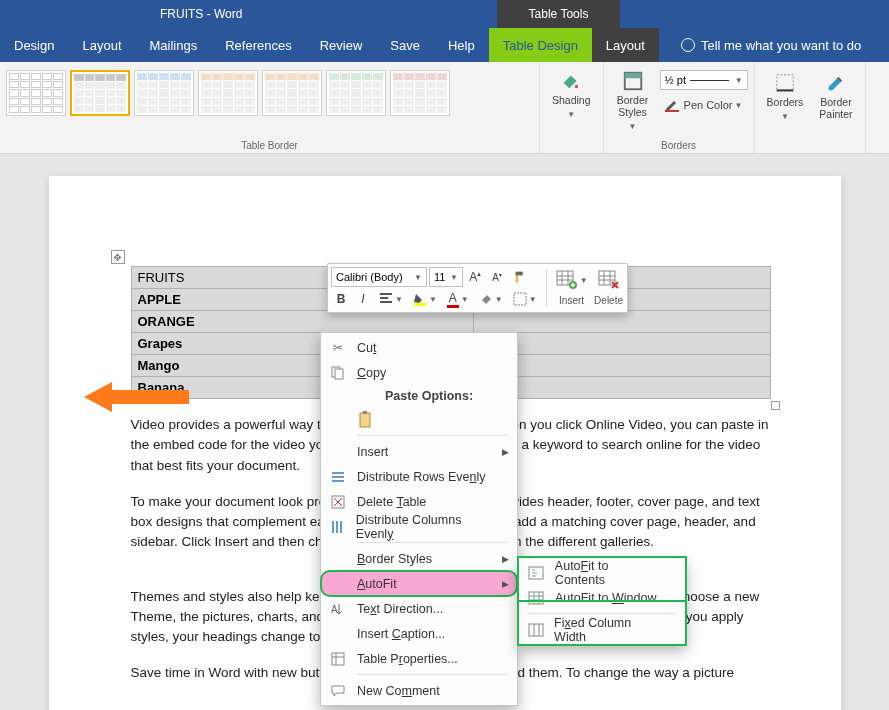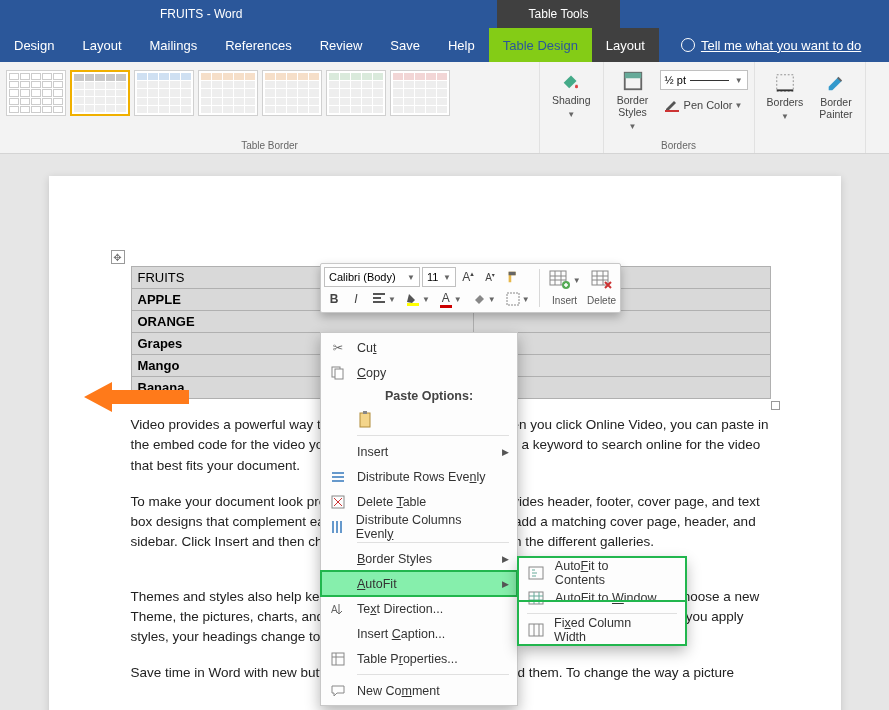--- a/index.html
+++ b/index.html
@@ -7,21 +7,21 @@
 
   
   .titlebar { background: #2b579a; color: #fff; height: 28px; display: flex; align-items: center; position: relative; }
   .titlebar .title { position: absolute; left: 160px; font-size: 12px; }
   .titlebar .tabletools { position: absolute; left: 497px; right: 269px; top: 0; height: 28px; background: #404040; color: #fff; font-size: 12px; display: flex; align-items: center; justify-content: center; }
 
   
   .tabs { background: #2b579a; color: #fff; height: 34px; display: flex; align-items: center; font-size: 13px; }
   .tab { padding: 0 14px; height: 34px; display: flex; align-items: center; cursor: pointer; }
   .tab.active { background: #84cc16; color: #2b579a; }
-  .tab.tellme { display: flex; align-items: center; gap: 6px; margin-left: 8px; text-decoration: underline; }
+  .tab.tellme { display: flex; align-items: center; gap: 6px; margin-left: 8px; }
   .bulb { width: 14px; height: 14px; border: 1.5px solid #fff; border-radius: 50%; position: relative; }
 
   
   .ribbon { background: #f3f3f3; border-bottom: 1px solid #d4d4d4; height: 92px; display: flex; }
   .ribbon-group { border-right: 1px solid #e1e1e1; padding: 4px 6px 2px 6px; display: flex; flex-direction: column; position: relative; }
   .ribbon-group .label { position: absolute; bottom: 2px; left: 0; right: 0; text-align: center; font-size: 10px; color: #666; }
   .styles-row { display: flex; gap: 4px; flex-wrap: wrap; width: 520px; align-content: flex-start; padding-top: 4px; }
   .tstyle { width: 60px; height: 46px; border: 1px solid #d0d0d0; background: #fff; display: grid; grid-template-columns: repeat(5,1fr); grid-template-rows: repeat(5,1fr); padding: 2px; gap: 1px; cursor: pointer; }
   .tstyle.sel { border: 2px solid #f0b000; }
   .tstyle span { background: #eee; }
@@ -55,21 +55,21 @@
   .minitool .row { display: flex; gap: 2px; align-items: center; }
   .minitool .col { display: flex; flex-direction: column; gap: 2px; }
   .mbtn { min-width: 20px; height: 20px; border: 1px solid transparent; display: flex; align-items: center; justify-content: center; font-size: 12px; color: #444; cursor: pointer; padding: 0 3px; }
   .mcombo { border: 1px solid #c0c0c0; background: #fff; height: 20px; font-size: 11px; display: flex; align-items: center; padding: 0 4px; justify-content: space-between; }
   .sep { width: 1px; background: #d8d8d8; margin: 2px 3px; }
   .mini-lbl { font-size: 10px; color: #555; text-align: center; }
 
   
   .ctxmenu { position: absolute; background: #fdfdfd; border: 1px solid #c8c8c8; box-shadow: 0 6px 14px rgba(0,0,0,0.3); font-size: 12.5px; color: #333; padding: 2px 0; }
   .ctxitem { display: flex; align-items: center; height: 25px; padding: 0 24px 0 8px; position: relative; cursor: pointer; gap: 10px; }
-  .ctxitem:hover, .ctxitem.hover { background: #86efac; }
+  .ctxitem:hover, .ctxitem.hover { background: #f9a8d4; border-radius: 9px; }
   .ctxitem .cico { width: 18px; height: 18px; display: flex; align-items: center; justify-content: center; color: #666; }
   .ctxitem .arrow-r { position: absolute; right: 8px; font-size: 9px; color: #555; }
   .ctxhdr { font-weight: 600; padding: 4px 8px 4px 28px; color: #444; text-align: center; }
   .ctxsep { height: 1px; background: #e0e0e0; margin: 3px 8px 3px 36px; }
   .hl-green { outline: 2.5px solid #22b64e; outline-offset: -1px; }
 
   .caret { font-size: 8px; color: #666; margin-left: 2px; }
   u.accel { text-decoration: underline; }
 </style>
 </head>
@@ -391,21 +391,21 @@
           <polygon points="0,19 28,4 28,12 105,12 105,26 28,26 28,34" fill="#ff7a1a"></polygon>
         </svg>
     </div>
 
     <p class="para">Video provides a powerful way to help you prove your point. When you click Online Video, you can paste in the embed code for the video you want to add. You can also type a keyword to search online for the video that best fits your document.</p>
     <p class="para">To make your document look professionally produced, Word provides header, footer, cover page, and text box designs that complement each other. For example, you can add a matching cover page, header, and sidebar. Click Insert and then choose the elements you want from the different galleries.</p>
     <p class="para" style="margin-top:34px">Themes and styles also help keep your document coordinated. When you click Design and choose a new Theme, the pictures, charts, and SmartArt graphics change to match your new theme. When you apply styles, your headings change to match the new theme.</p>
     <p class="para">Save time in Word with new buttons that show up where you need them. To change the way a picture</p>
   </div>
 
-  <div class="minitool" style="left:320px;top:109px">
+  <div class="minitool" style="left:327px;top:109px">
     <div class="col">
       <div class="row">
         <div class="mcombo" style="width:96px">
             <span>Calibri (Body)</span>
             <span class="caret">▼</span>
           </div>
         <div class="mcombo" style="width:34px">
             <span>11</span>
             <span class="caret">▼</span>
           </div>

